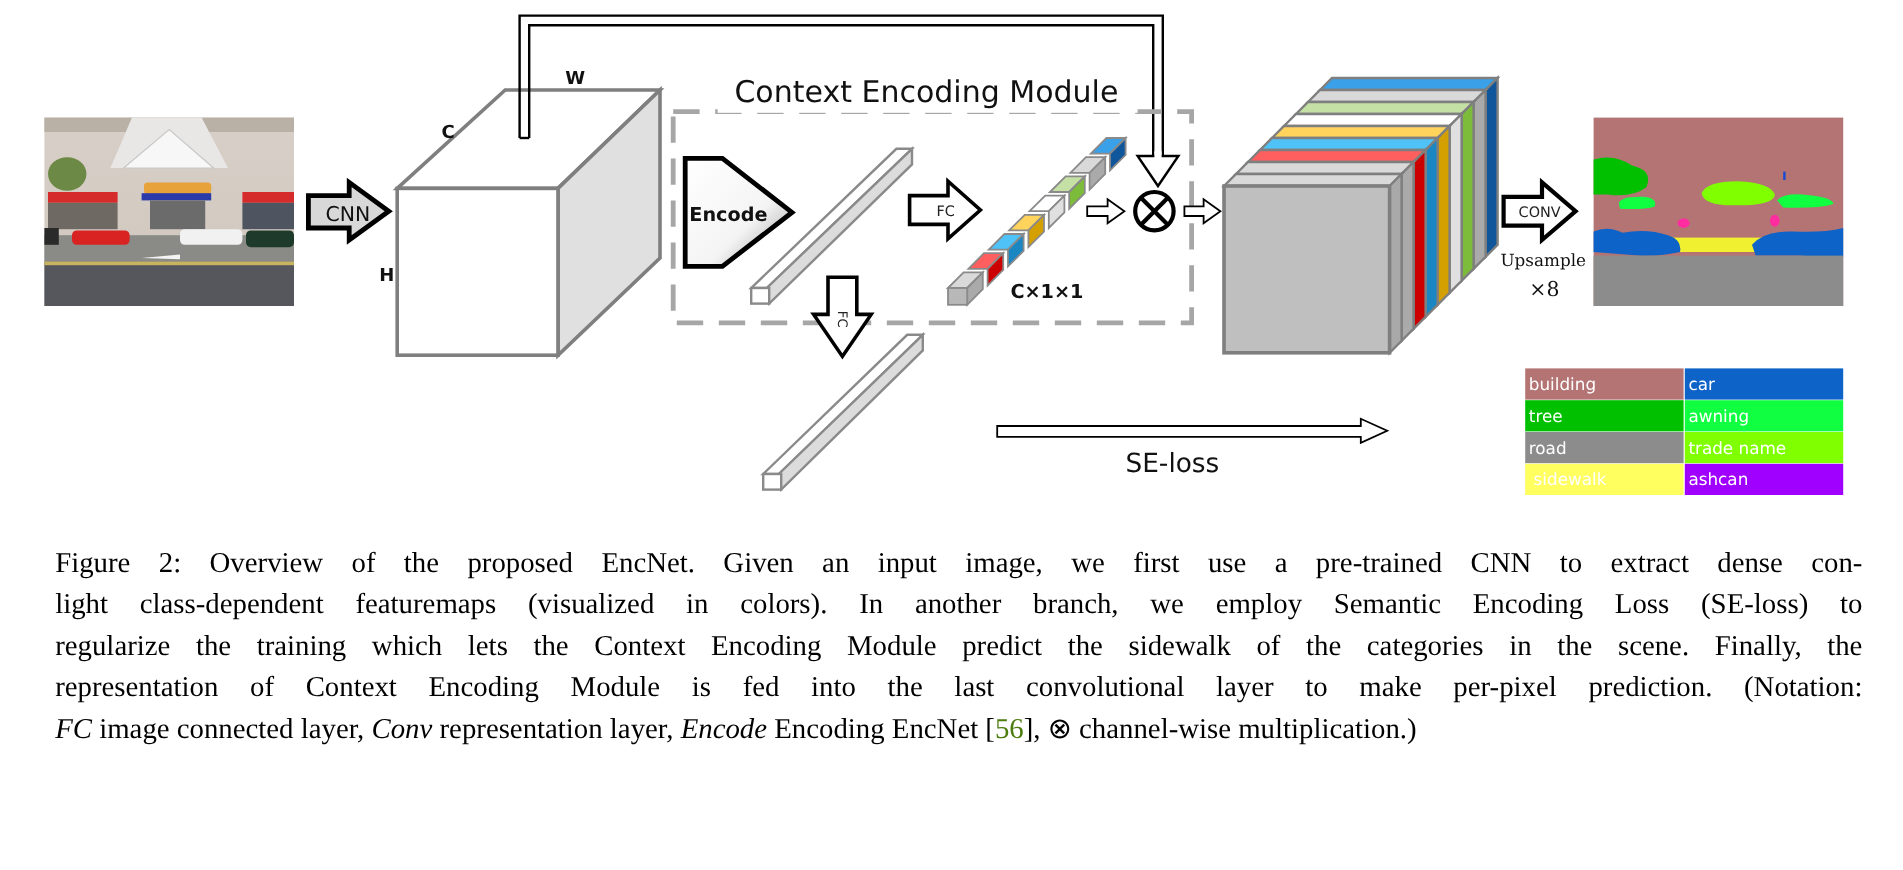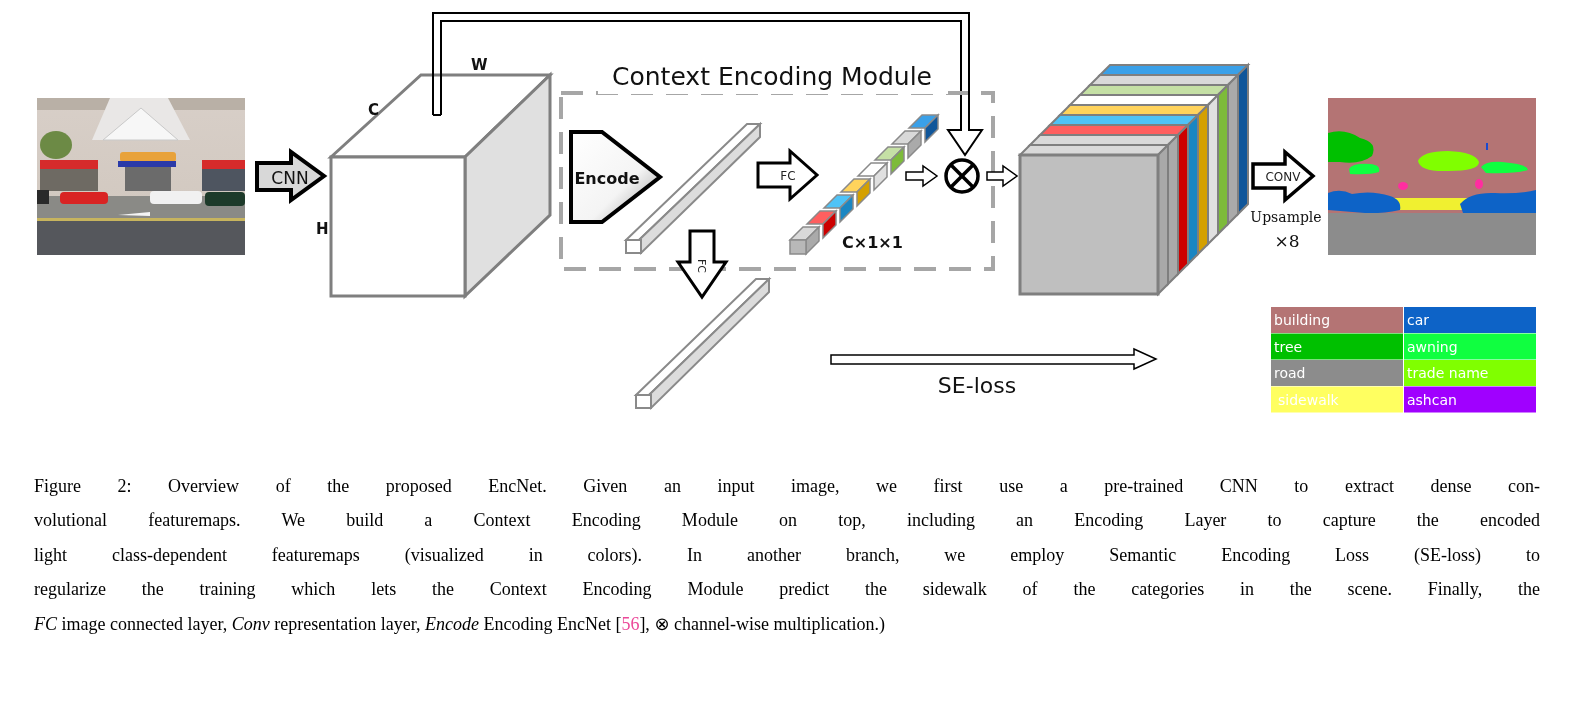--- a/index.html
+++ b/index.html
@@ -1,28 +1,28 @@
 <!DOCTYPE html>
 <html><head>
 <meta charset="utf-8">
 <style>
   html, body { margin:0; padding:0; background:#ffffff; }
   body { width:1586px; height:725px; position:relative; overflow:hidden; }
   #figure { position:absolute; left:0; top:0; width:1586px; height:430px; }
   .sans { font-family:"DejaVu Sans", sans-serif; }
   .serifmono { font-family:"DejaVu Serif", serif; }
   #caption {
-    position:absolute; left:34px; top:453px; width:1506px;
-    font-family:"Liberation Serif", serif; font-size:18px; line-height:34.4px;
-    color:#000; text-align:justify;margin-top:16px;
+    position:absolute; left:46px; top:453px; width:1506px;
+    font-family:"Liberation Serif", serif; font-size:24px; line-height:34.4px;
+    color:#000; text-align:justify;
   }
   #caption .line { display:block; white-space:nowrap; text-align-last:justify; }
   #caption .line.last { text-align-last:left; }
   #caption i { font-style:italic; }
-  .cite { color:#ec4899; }
+  .cite { color:#4d7c0f; }
   .otimes { display:inline-block; }
 </style>
 </head>
 <body>
 
 <svg id="figure" viewBox="0 0 1586 430" xmlns="http://www.w3.org/2000/svg">
   <defs>
     <linearGradient id="encGrad" x1="0" y1="0" x2="1" y2="1">
       <stop offset="0" stop-color="#ffffff"></stop>
       <stop offset="0.6" stop-color="#f4f4f4"></stop>
@@ -205,17 +205,17 @@
       <text x="1407" y="378" font-size="14" fill="#ffffff" font-family="DejaVu Sans, sans-serif">trade name</text>
       <rect x="1271" y="386.5" width="132" height="26" fill="#ffff60"></rect>
       <text x="1278" y="404.5" font-size="14" fill="#ffffff" font-family="DejaVu Sans, sans-serif">sidewalk</text>
       <rect x="1404" y="386.5" width="132" height="26" fill="#a000ff"></rect>
       <text x="1407" y="404.5" font-size="14" fill="#ffffff" font-family="DejaVu Sans, sans-serif">ashcan</text>
     </g>
 </svg>
 
 <div id="caption">
   <span class="line">Figure 2: Overview of the proposed EncNet.  Given an input image, we first use a pre-trained CNN to extract dense con-</span>
-  <span class="line">volutional featuremaps.  We build a Context Encoding Module on top, including an Encoding Layer to capture the encoded</span>
   <span class="line">light class-dependent featuremaps (visualized in colors). In another branch, we employ Semantic Encoding Loss (SE-loss) to</span>
   <span class="line">regularize the training which lets the Context Encoding Module predict the sidewalk of the categories in the scene. Finally, the</span>
+  <span class="line">representation of Context Encoding Module is fed into the last convolutional layer to make per-pixel prediction.  (Notation:</span>
   <span class="line last"><i>FC</i><span> image connected layer, </span><i>Conv</i><span> representation layer, </span><i>Encode</i><span> Encoding EncNet [</span><span class="cite">56</span><span>], </span><span class="otimes">⊗</span><span> channel-wise multiplication.)</span></span>
 </div>
 
 </body></html>

